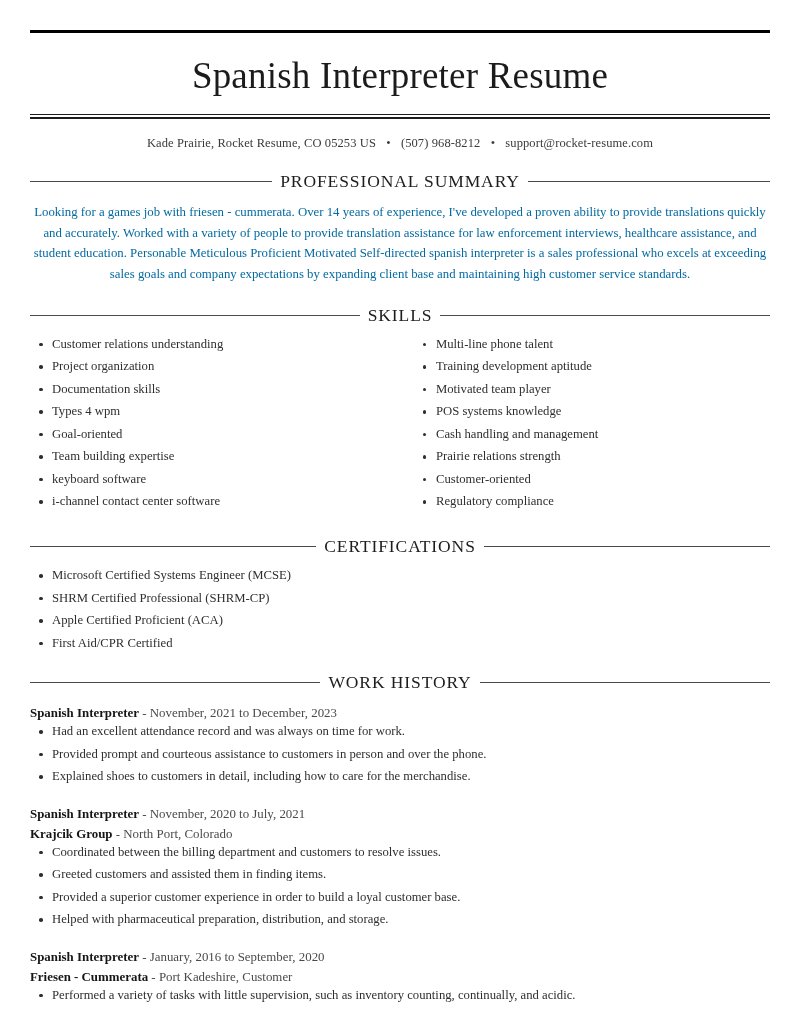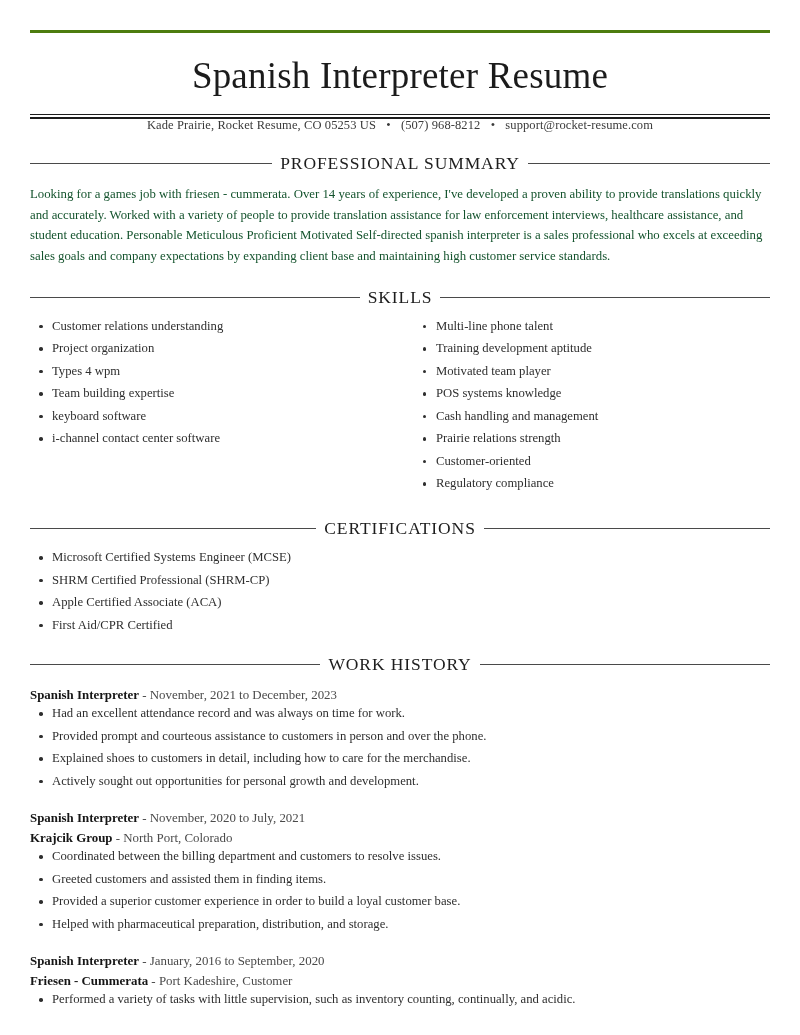--- a/index.html
+++ b/index.html
@@ -18,21 +18,21 @@
   }
   .page {
     width: 800px;
     padding: 0 30px;
     position: relative;
   }
 
   
   .header-block {
     margin-top: 30px;
-    border-top: 3px solid #4d7c0f;
+    border-top: 3px solid #000000;
     padding-top: 0;
   }
   .resume-title {
     text-align: center;
     font-size: 37px;
     font-weight: 400;
     letter-spacing: 0.2px;
     line-height: 1.0;
     color: #1b1b1b;
     padding: 24px 0 20px 0;
@@ -48,20 +48,21 @@
     display: block;
     position: absolute;
     left: 0; right: 0;
     top: 2px;
     border-top: 2px solid #1c1c1c;
   }
   .contact-line {
     text-align: center;
     font-size: 12.5px;
     color: #3a3a3a;
+    padding-top: 18px;
     letter-spacing: 0.1px;
   }
   .contact-sep {
     display: inline-block;
     padding: 0 7px;
     color: #3a3a3a;
   }
 
   
   .section { margin-top: 20px; }
@@ -82,22 +83,22 @@
     letter-spacing: 0.9px;
     color: #1d1d1d;
     font-weight: 400;
     white-space: nowrap;
   }
 
   
   .summary-text {
     font-size: 12.8px;
     line-height: 1.62;
-    color: #14532d;
-    text-align: left;
+    color: #0369a1;
+    text-align: center;
     margin: 0;
   }
 
   
   ul.bullets {
     list-style: none;
     margin: 0;
     padding: 0;
   }
   ul.bullets li {
@@ -179,21 +180,23 @@
   <div class="section">
     <div class="section-head">
       <span class="rule"></span>
       <span class="section-title">SKILLS</span>
       <span class="rule"></span>
     </div>
     <div class="skills-columns">
       <ul class="bullets" id="skills-left">
           <li>Customer relations understanding</li>
           <li>Project organization</li>
+          <li>Documentation skills</li>
           <li>Types 4 wpm</li>
+          <li>Goal-oriented</li>
           <li>Team building expertise</li>
           <li>keyboard software</li>
           <li>i-channel contact center software</li>
         </ul>
       <ul class="bullets" id="skills-right">
           <li>Multi-line phone talent</li>
           <li>Training development aptitude</li>
           <li>Motivated team player</li>
           <li>POS systems knowledge</li>
           <li>Cash handling and management</li>
@@ -206,39 +209,38 @@
 
   <div class="section">
     <div class="section-head">
       <span class="rule"></span>
       <span class="section-title">CERTIFICATIONS</span>
       <span class="rule"></span>
     </div>
     <ul class="bullets cert-list" id="cert-list">
         <li>Microsoft Certified Systems Engineer (MCSE)</li>
         <li>SHRM Certified Professional (SHRM-CP)</li>
-        <li>Apple Certified Associate (ACA)</li>
+        <li>Apple Certified Proficient (ACA)</li>
         <li>First Aid/CPR Certified</li>
       </ul>
   </div>
 
   <div class="section">
     <div class="section-head">
       <span class="rule"></span>
       <span class="section-title">WORK HISTORY</span>
       <span class="rule"></span>
     </div>
     <div id="jobs-container">
         <div class="job">
           <div class="job-line"><span class="strong">Spanish Interpreter</span><span class="dash"> - </span><span>November, 2021 to December, 2023</span></div>
           <ul class="bullets job-bullets">
             <li>Had an excellent attendance record and was always on time for work.</li>
             <li>Provided prompt and courteous assistance to customers in person and over the phone.</li>
             <li>Explained shoes to customers in detail, including how to care for the merchandise.</li>
-            <li>Actively sought out opportunities for personal growth and development.</li>
           </ul>
         </div>
         <div class="job">
           <div class="job-line"><span class="strong">Spanish Interpreter</span><span class="dash"> - </span><span>November, 2020 to July, 2021</span></div>
           <div class="job-line"><span class="strong">Krajcik Group</span><span class="dash"> - </span><span>North Port, Colorado</span></div>
           <ul class="bullets job-bullets">
             <li>Coordinated between the billing department and customers to resolve issues.</li>
             <li>Greeted customers and assisted them in finding items.</li>
             <li>Provided a superior customer experience in order to build a loyal customer base.</li>
             <li>Helped with pharmaceutical preparation, distribution, and storage.</li>

